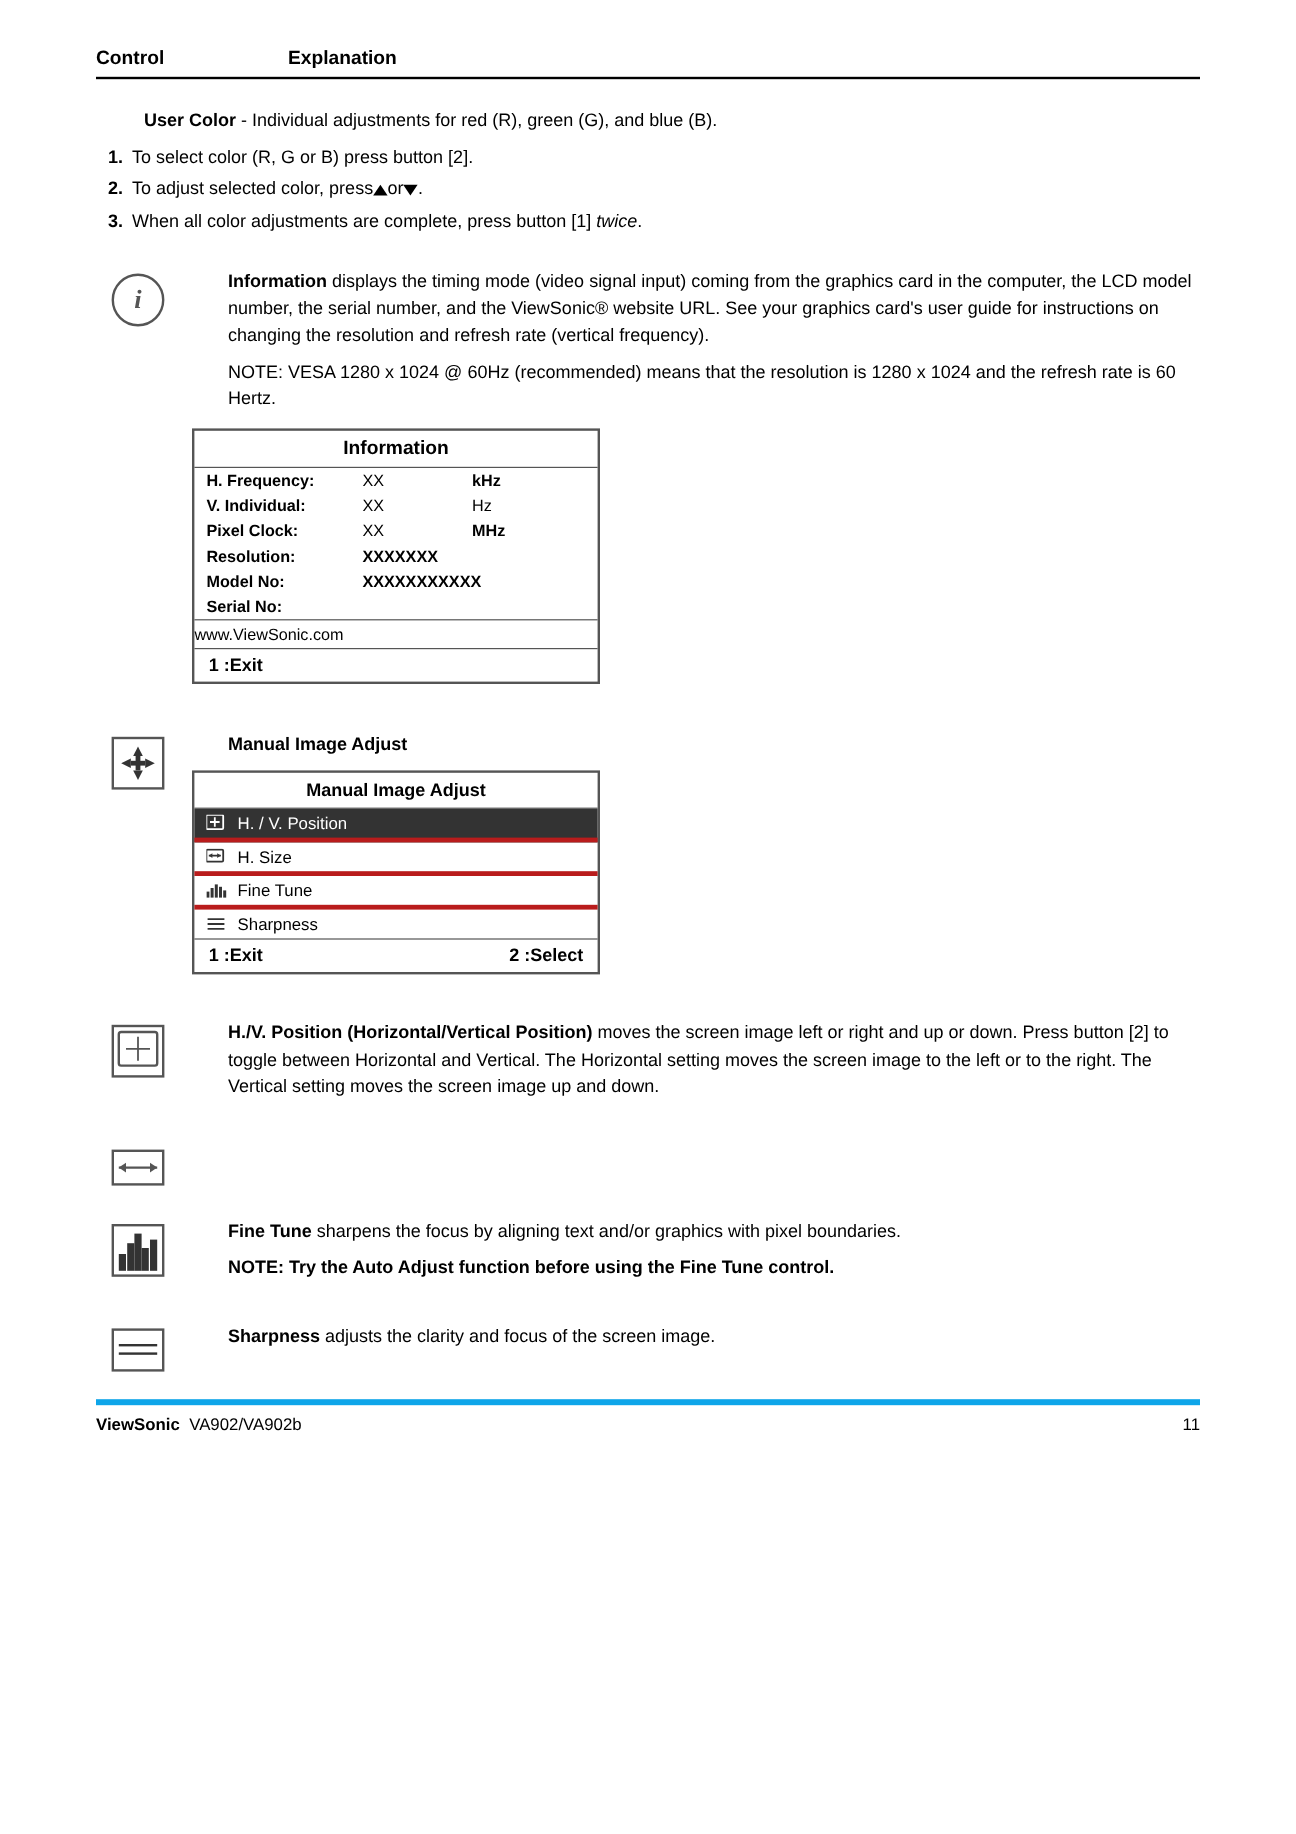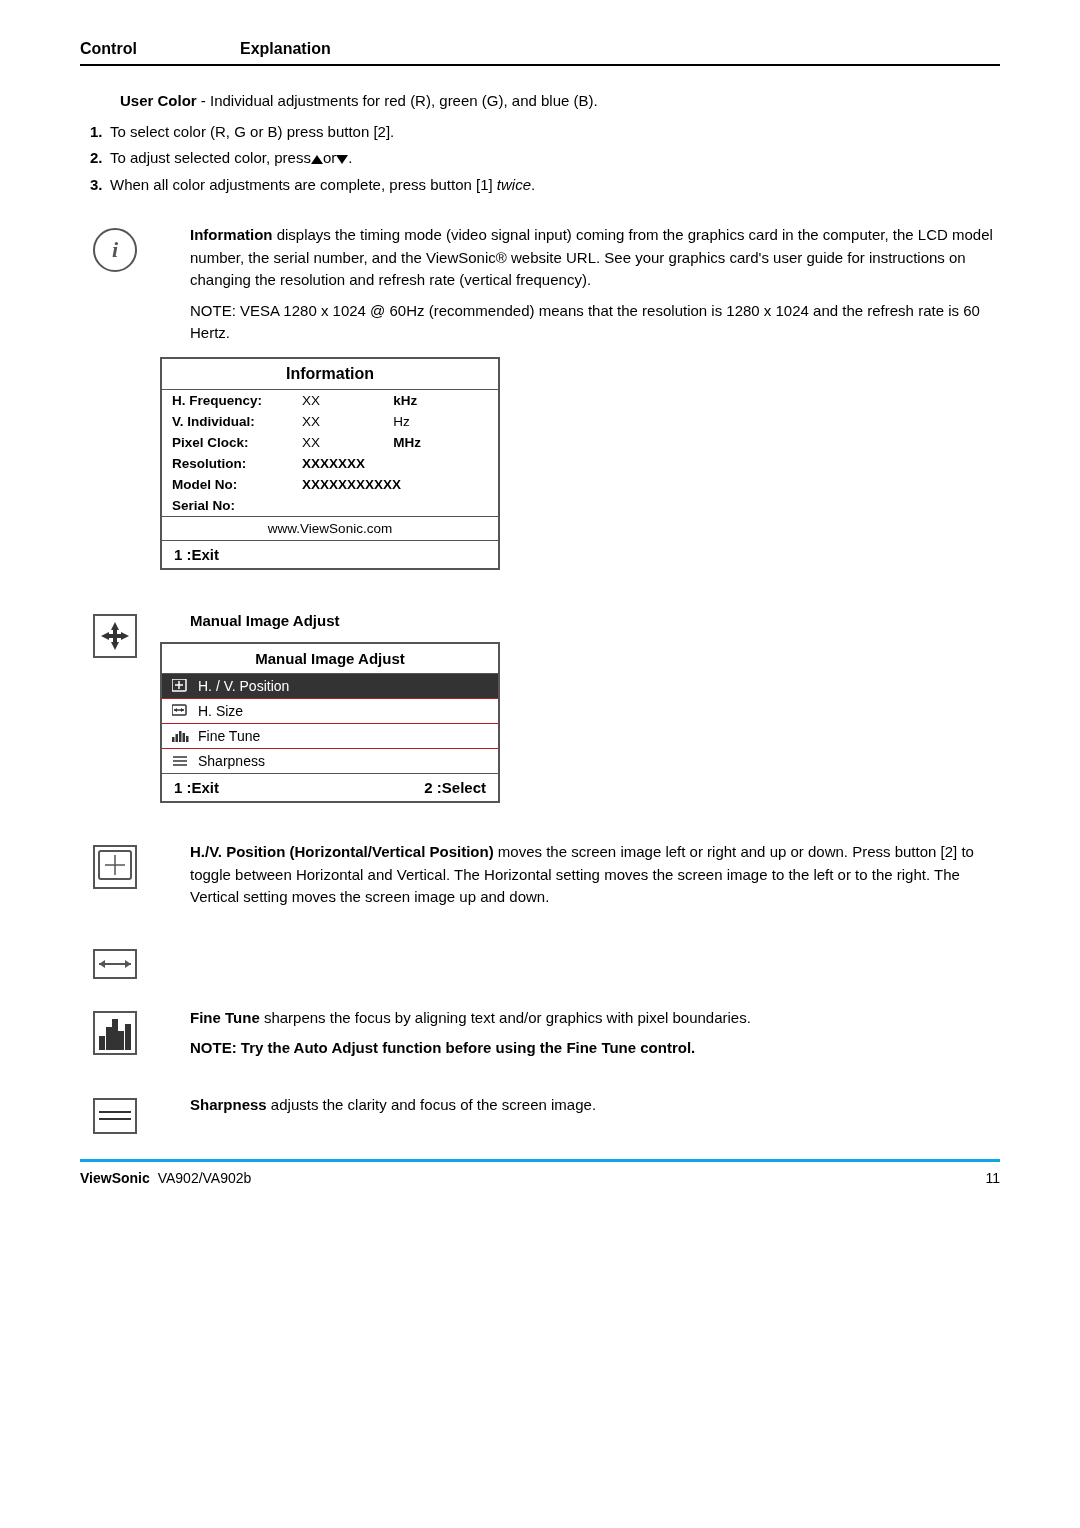--- a/index.html
+++ b/index.html
@@ -145,21 +145,21 @@
     }
     .info-table td {
       padding: 3px 10px;
       font-size: 13.5px;
     }
     .info-table td:first-child {
       font-weight: bold;
       width: 130px;
     }
     .info-box-url {
-      text-align: center;
+      text-align: left;
       padding: 4px 0;
       font-size: 13.5px;
       border-top: 1px solid #555;
     }
     .info-box-exit {
       text-align: left;
       font-weight: bold;
       font-size: 15px;
       padding: 5px 12px;
       border-top: 1px solid #555;
@@ -176,21 +176,21 @@
       text-align: center;
       font-weight: bold;
       font-size: 15px;
       padding: 6px 0;
       border-bottom: 1px solid #555;
     }
     .mia-item {
       display: flex;
       align-items: center;
       padding: 4px 10px;
-      border-bottom: 1px solid #b91c1c;
+      border-bottom: 4px solid #b91c1c;
       font-size: 14px;
       gap: 8px;
     }
     .mia-item.selected {
       background: #333;
       color: #fff;
     }
     .mia-item-icon {
       font-size: 13px;
       min-width: 18px;
@@ -211,21 +211,21 @@
 
     
     .page-footer {
       position: absolute;
       bottom: 36px;
       left: 80px;
       right: 80px;
       display: flex;
       justify-content: space-between;
       align-items: center;
-      border-top: 3px solid #0ea5e9;
+      border-top: 5px solid #0ea5e9;
       padding-top: 8px;
       font-size: 14px;
     }
 
     
     .arrow-up { display: inline-block; width: 0; height: 0; border-left: 6px solid transparent; border-right: 6px solid transparent; border-bottom: 9px solid #000; vertical-align: middle; }
     .arrow-down { display: inline-block; width: 0; height: 0; border-left: 6px solid transparent; border-right: 6px solid transparent; border-top: 9px solid #000; vertical-align: middle; }
   </style>
 </head>
 <body>

